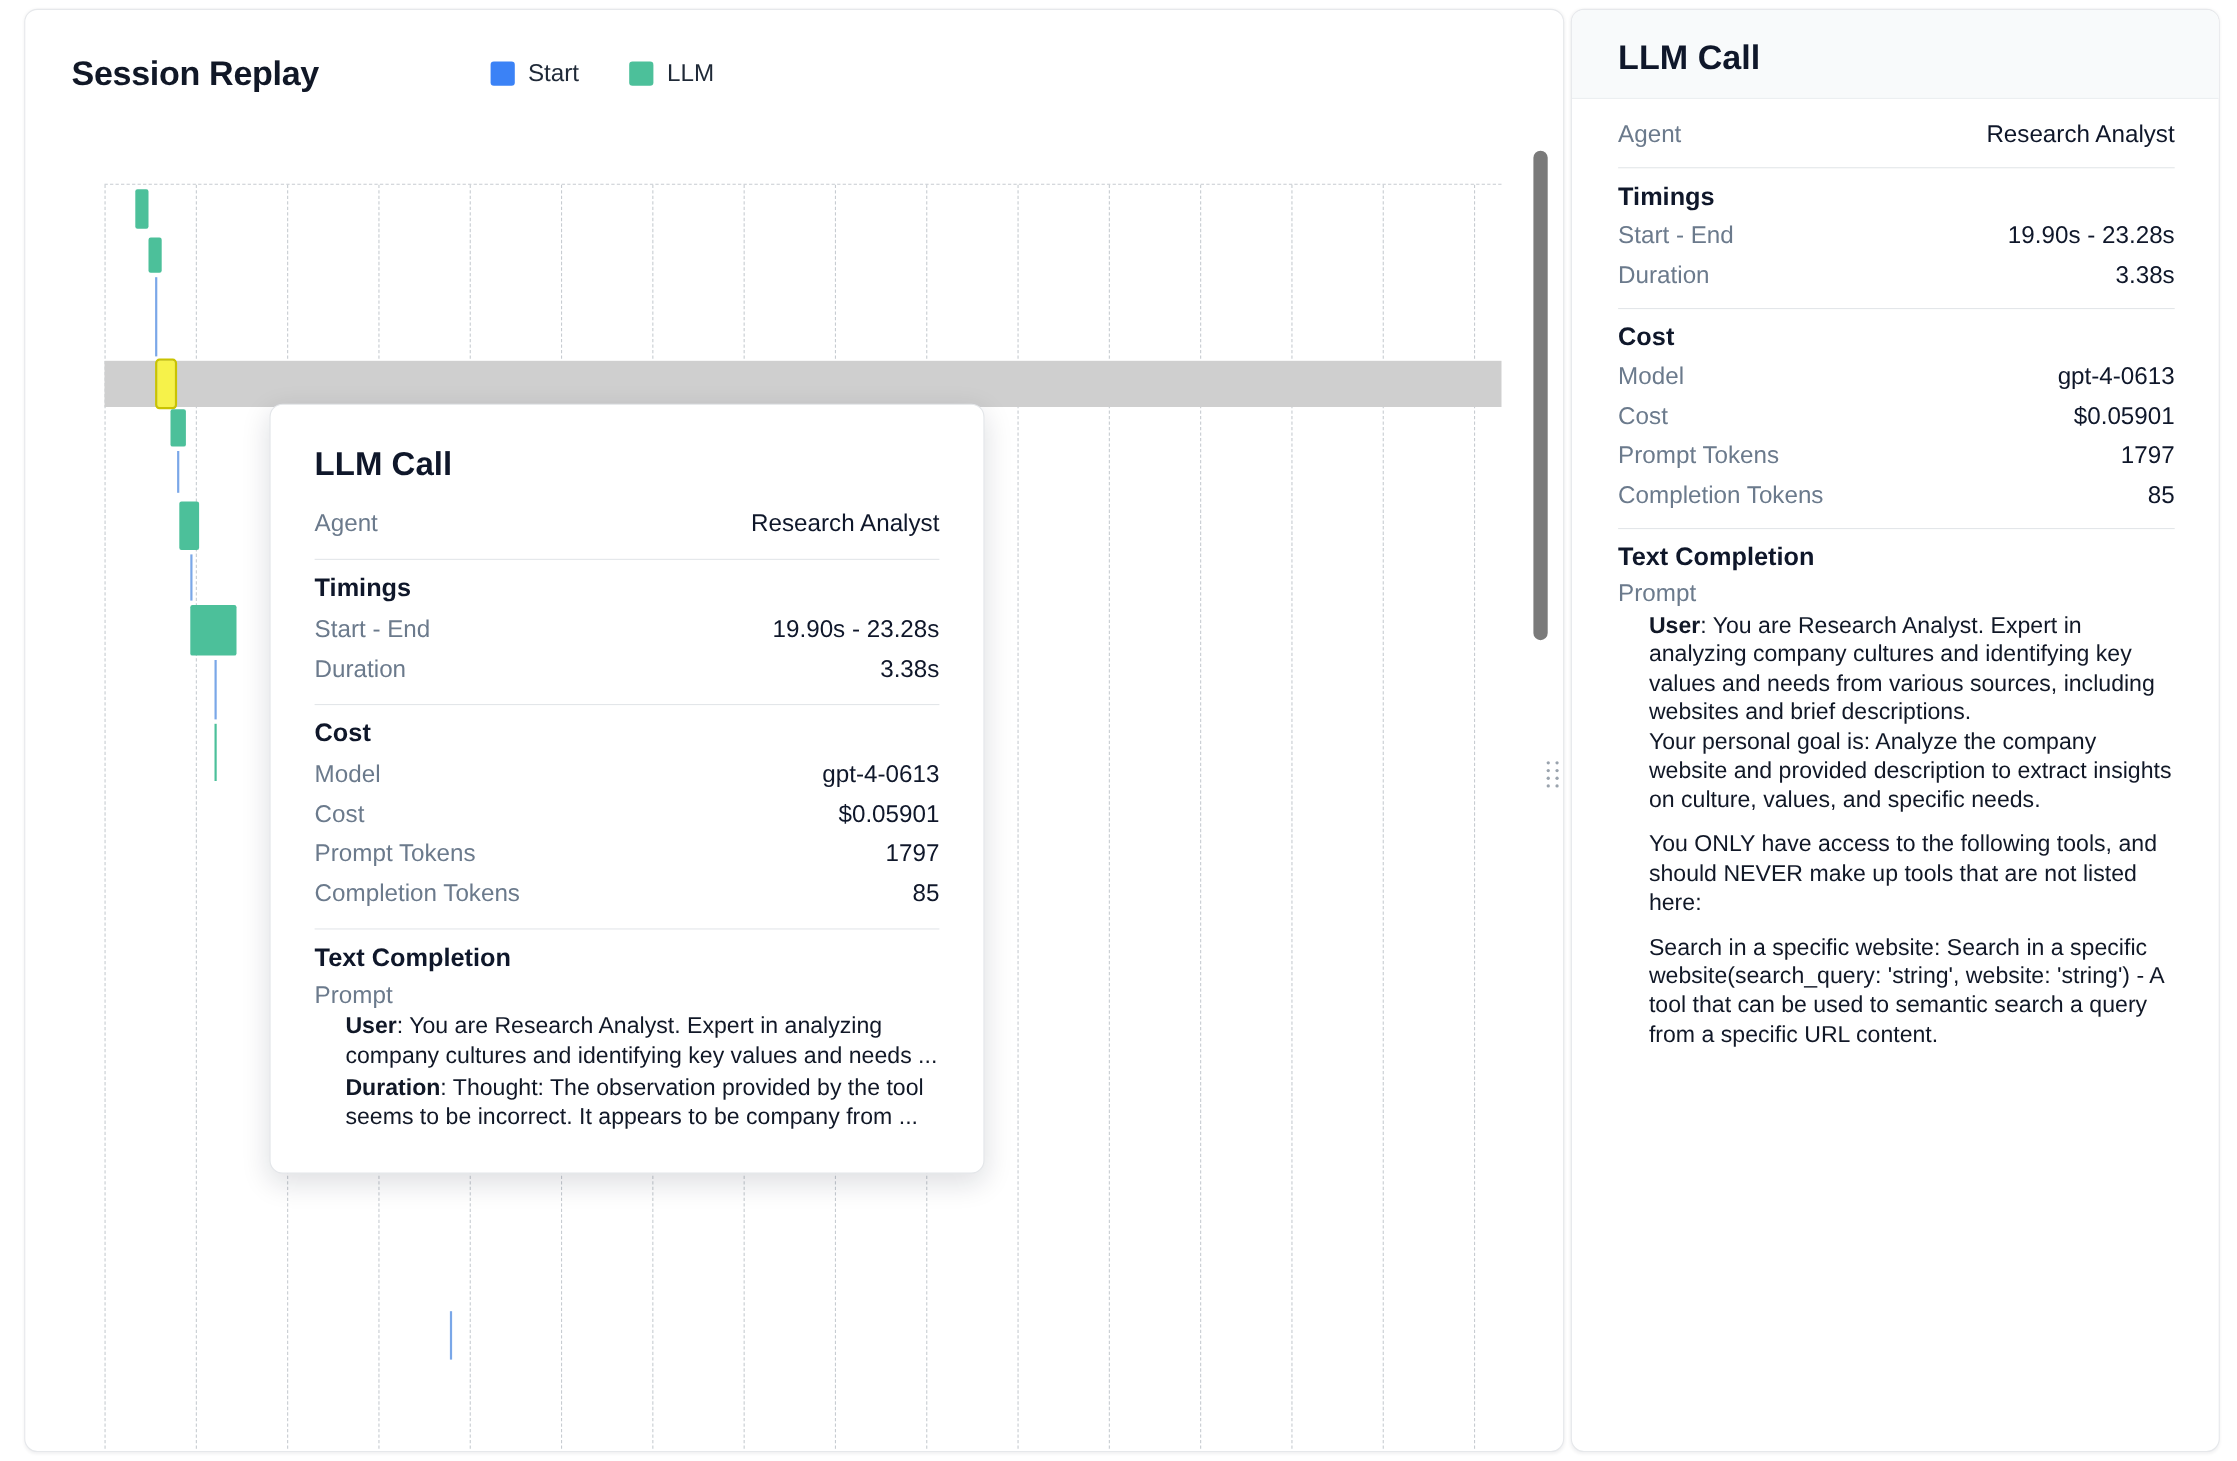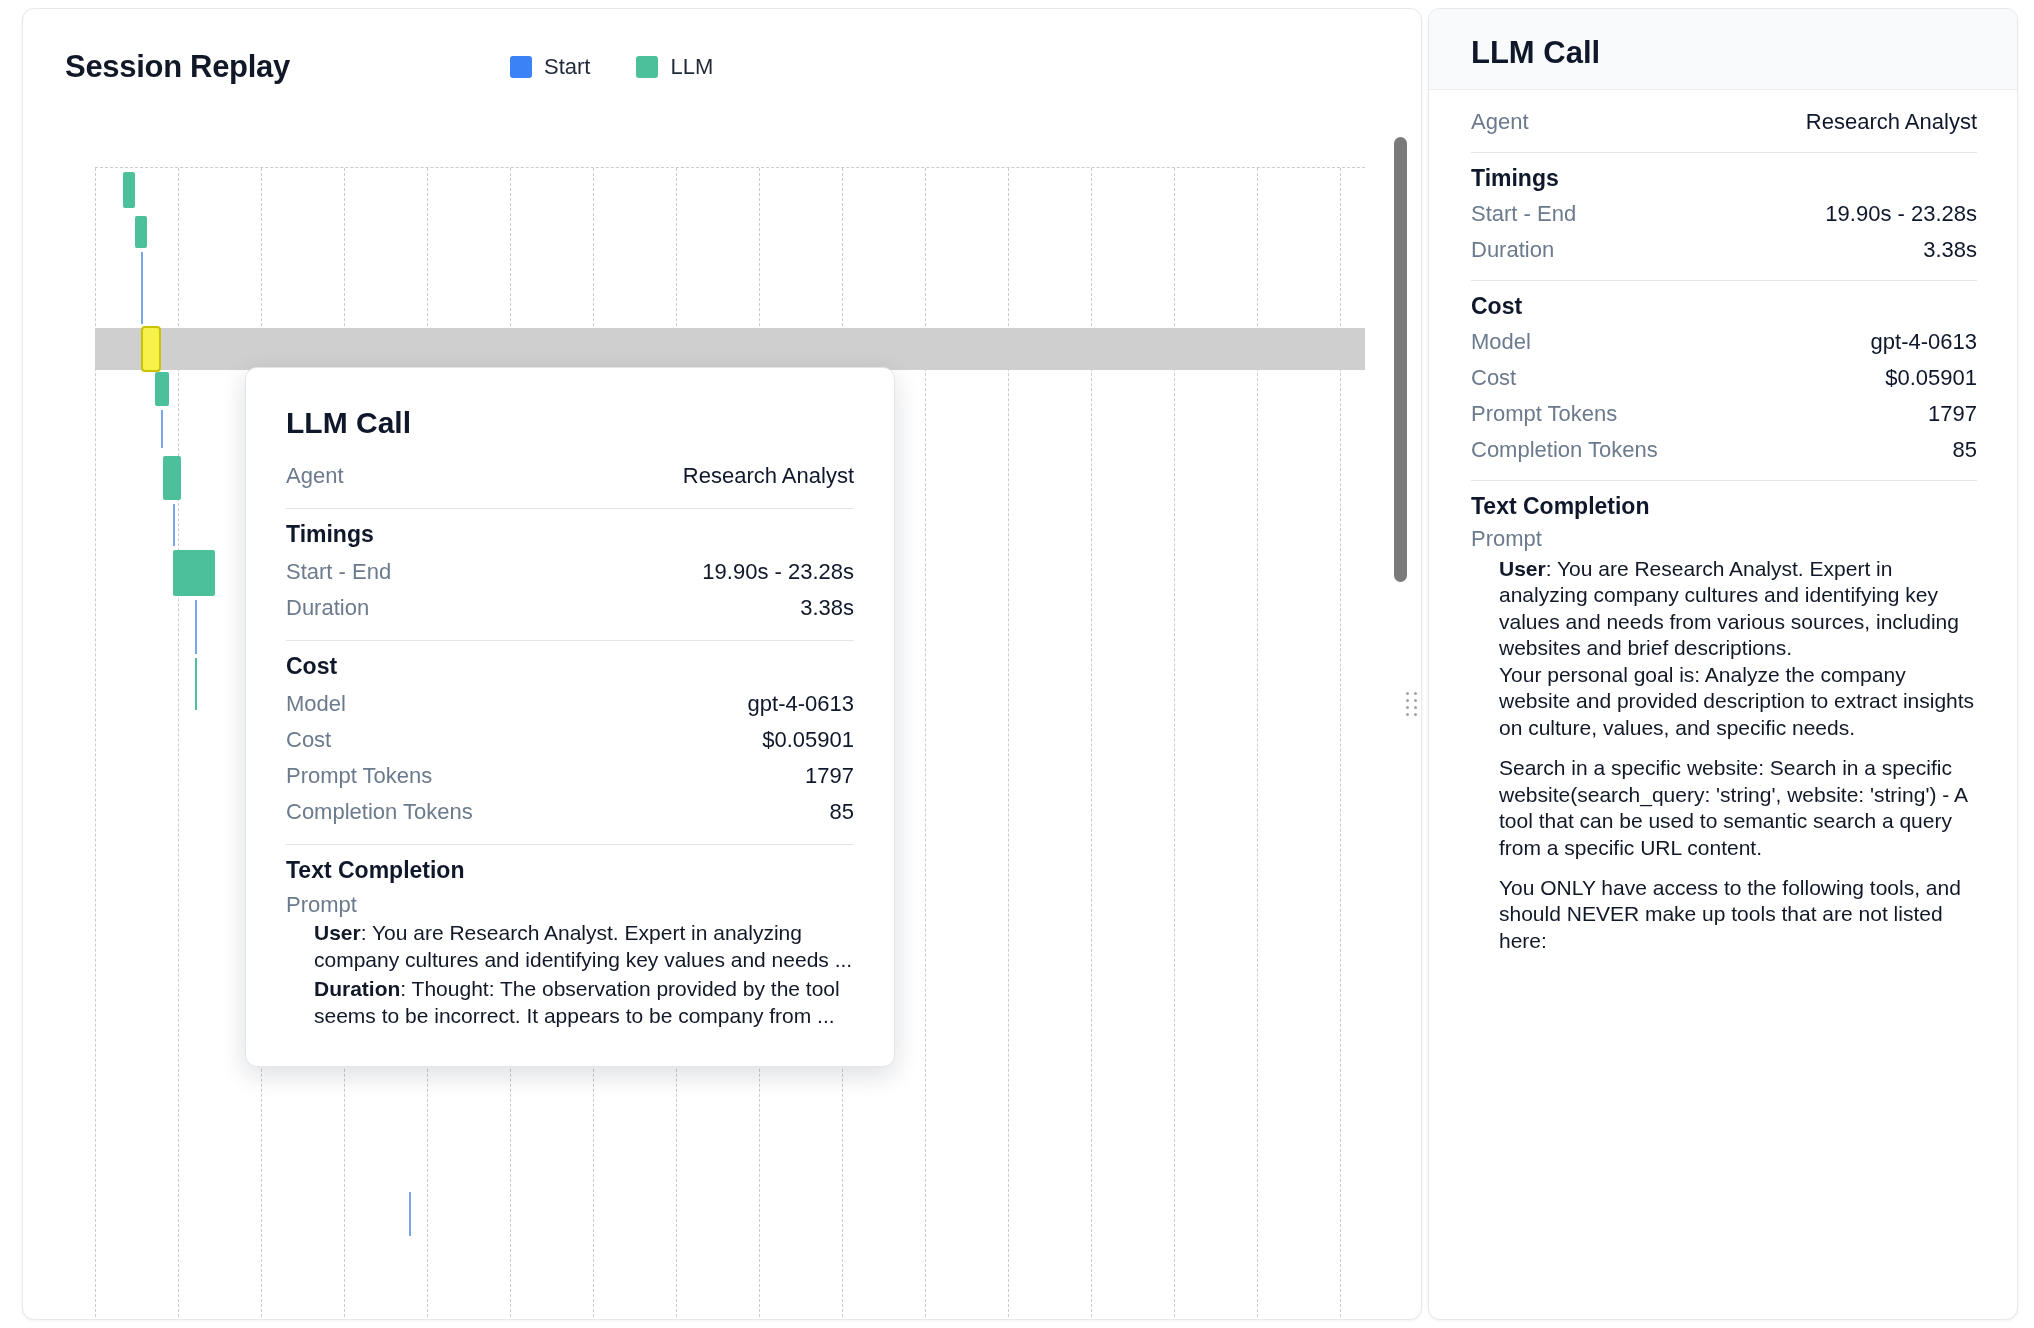--- a/index.html
+++ b/index.html
@@ -27,21 +27,21 @@
     background: #ffffff;
     border: 1px solid #e6e8eb;
     border-radius: 12px;
     box-shadow: 0 1px 3px rgba(16,24,40,0.06);
     overflow: hidden;
   }
   .lp-header {
     display: flex;
     align-items: center;
     padding: 40px 0 0 42px;
-    gap: 120px;
+    gap: 56px;
   }
   .lp-title {
     font-size: 31px;
     font-weight: bold;
     color: #111827;
     letter-spacing: -0.3px;
   }
   .legend {
     display: flex;
     align-items: center;
@@ -404,18 +404,18 @@
       <div class="rp-kv">
         <span class="k">Completion Tokens</span>
         <span class="v">85</span>
       </div>
       <hr class="rp-rule">
 
       <div class="rp-sect">Text Completion</div>
       <div class="rp-sub">Prompt</div>
       <p class="rp-para"><b>User</b><span>: You are Research Analyst. Expert in analyzing company cultures and identifying key values and needs from various sources, including websites and brief descriptions.
 Your personal goal is: Analyze the company website and provided description to extract insights on culture, values, and specific needs.</span></p>
+      <p class="rp-para">You ONLY have access to the following tools, and should NEVER make up tools that are not listed here:</p>
       <p class="rp-para">Search in a specific website: Search in a specific website(search_query: 'string', website: 'string') - A tool that can be used to semantic search a query from a specific URL content.</p>
-      <p class="rp-para">You ONLY have access to the following tools, and should NEVER make up tools that are not listed here:</p>
     </div>
   </div>
 
 </div>
 
 </body></html>

